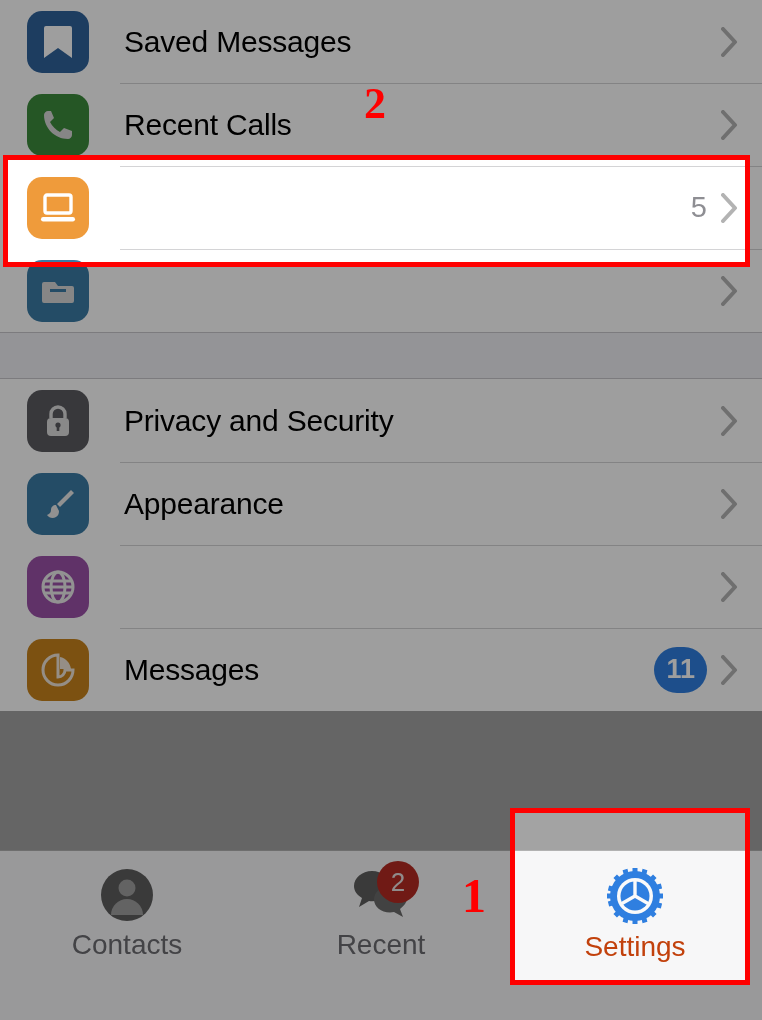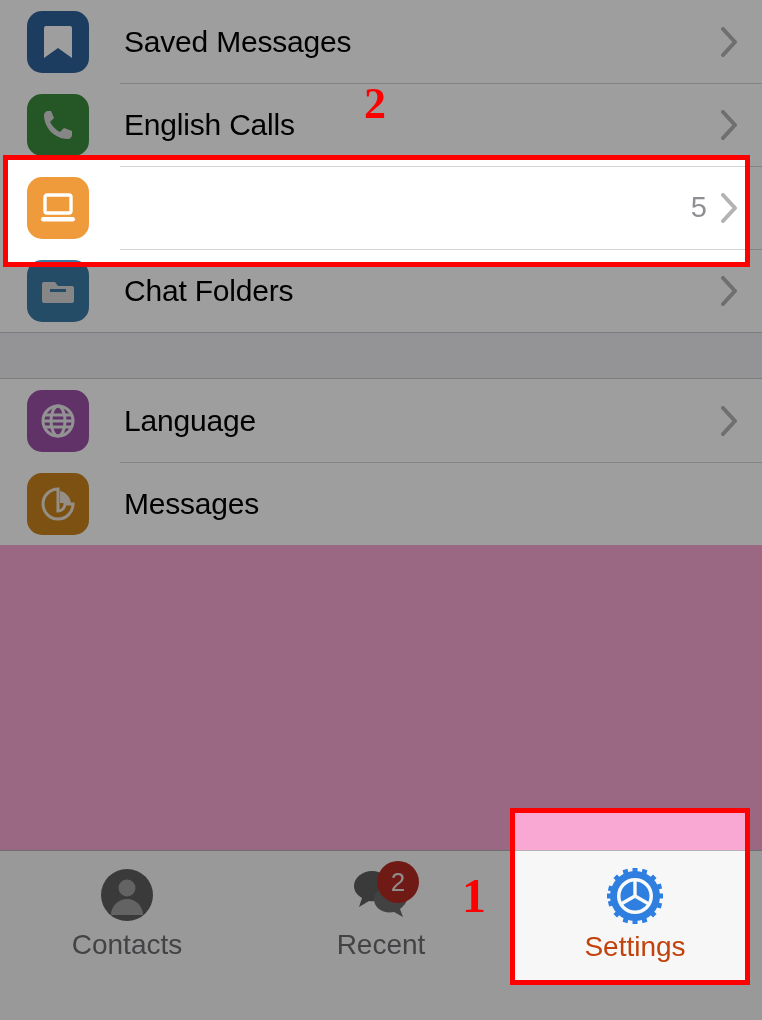--- a/index.html
+++ b/index.html
@@ -13,21 +13,21 @@
   #screen{
     position:absolute; inset:0;
     background:#ffffff;
     width:762px; height:1020px;
     overflow:hidden;
   }
 
   
   #list{
     position:absolute; left:0; top:0; width:762px; height:850px;
-    background:#f9a8d4;
+    background:#a3a3a3;
   }
   .group{ background:#ffffff; }
   .gap{ height:47px; background:#efeff4;
         border-top:1px solid #c8c7cc; border-bottom:1px solid #c8c7cc; }
 
   .row{
     position:relative; height:83px;
     display:flex; align-items:center;
     background:#ffffff;
   }
@@ -121,21 +121,21 @@
             </span>
         </div>
       </div>
 
       <div class="row">
         <div class="row-icon" style="background:#3d8b3d">
           <svg width="34" height="34" viewBox="0 0 34 34">
               <path d="M7 3c-2 0-4 2-4 4 0 13 11 24 24 24 2 0 4-2 4-4v-4l-8-3-4 4c-4-2-8-6-10-10l4-4L10 3z" fill="#d9d9d9"></path>
             </svg>
         </div>
-        <div class="row-label">English Calls</div>
+        <div class="row-label">Recent Calls</div>
         <div class="row-right">
 
           <span class="chev">
               <svg width="17" height="30" viewBox="0 0 17 30">
                 <path d="M2 2l12 13L2 28" stroke="#b3b3b3" stroke-width="4" fill="none" stroke-linecap="round" stroke-linejoin="round"></path>
               </svg>
             </span>
         </div>
       </div>
 
@@ -156,67 +156,109 @@
         </div>
       </div>
 
       <div class="row">
         <div class="row-icon" style="background:#3a7ba5">
           <svg width="34" height="30" viewBox="0 0 34 30">
             <path d="M3 6h11l3 4h14a2 2 0 0 1 2 2v13a2 2 0 0 1-2 2H3a2 2 0 0 1-2-2V8a2 2 0 0 1 2-2z" fill="#d8d8d8"></path>
             <rect x="9" y="13" width="16" height="3" fill="#3a7ba5"></rect>
           </svg>
         </div>
-        <div class="row-label">Chat Folders</div>
         <div class="row-right">
 
           <span class="chev">
               <svg width="17" height="30" viewBox="0 0 17 30">
                 <path d="M2 2l12 13L2 28" stroke="#b3b3b3" stroke-width="4" fill="none" stroke-linecap="round" stroke-linejoin="round"></path>
               </svg>
             </span>
         </div>
       </div>
 
     </div>
 
     <div class="gap"></div>
 
     <div class="group">
 
 
-
-
+      <div class="row">
+        <div class="row-icon" style="background:#5b5b60">
+          <svg width="30" height="36" viewBox="0 0 30 36">
+            <path d="M8 15V11a7 7 0 0 1 14 0v4" fill="none" stroke="#ddd" stroke-width="3.4"></path>
+            <rect x="4" y="15" width="22" height="18" rx="4" fill="#ddd"></rect>
+            <circle cx="15" cy="22" r="2.6" fill="#5b5b60"></circle>
+            <rect x="13.7" y="22" width="2.6" height="6" fill="#5b5b60"></rect>
+          </svg>
+        </div>
+        <div class="row-label">Privacy and Security</div>
+        <div class="row-right">
+
+          <span class="chev">
+              <svg width="17" height="30" viewBox="0 0 17 30">
+                <path d="M2 2l12 13L2 28" stroke="#b3b3b3" stroke-width="4" fill="none" stroke-linecap="round" stroke-linejoin="round"></path>
+              </svg>
+            </span>
+        </div>
+      </div>
+
+
+      <div class="row">
+        <div class="row-icon" style="background:#3a7ba5">
+          <svg width="34" height="34" viewBox="0 0 34 34">
+            <path d="M30 3L16 17l3 3L33 6z" fill="#eaeaea"></path>
+            <path d="M15 18c-3 0-5 2-5 5 0 3-2 4-4 5 2 3 6 4 9 2 2-1 3-3 3-6z" fill="#eaeaea"></path>
+          </svg>
+        </div>
+        <div class="row-label">Appearance</div>
+        <div class="row-right">
+
+          <span class="chev">
+              <svg width="17" height="30" viewBox="0 0 17 30">
+                <path d="M2 2l12 13L2 28" stroke="#b3b3b3" stroke-width="4" fill="none" stroke-linecap="round" stroke-linejoin="round"></path>
+              </svg>
+            </span>
+        </div>
+      </div>
 
       <div class="row">
         <div class="row-icon" style="background:#9b52a8">
           <svg width="36" height="36" viewBox="0 0 36 36">
             <circle cx="18" cy="18" r="15" fill="none" stroke="#ececec" stroke-width="3"></circle>
             <ellipse cx="18" cy="18" rx="7" ry="15" fill="none" stroke="#ececec" stroke-width="3"></ellipse>
             <path d="M4 12h28M4 24h28M3 18h30" stroke="#ececec" stroke-width="3"></path>
           </svg>
         </div>
-        <div class="row-label">Language</div>
         <div class="row-right">
           <span class="chev">
               <svg width="17" height="30" viewBox="0 0 17 30">
                 <path d="M2 2l12 13L2 28" stroke="#b3b3b3" stroke-width="4" fill="none" stroke-linecap="round" stroke-linejoin="round"></path>
               </svg>
             </span>
         </div>
       </div>
 
       <div class="row">
         <div class="row-icon" style="background:#c8841c">
           <svg width="34" height="34" viewBox="0 0 34 34">
             <path d="M17 2a15 15 0 1 0 15 15h-8a7 7 0 0 1-7 7z" fill="none" stroke="#f0e6d8" stroke-width="3"></path>
             <path d="M19 4c6 1 10 6 11 12h-11z" fill="#f0e6d8"></path>
           </svg>
         </div>
         <div class="row-label">Messages</div>
+        <div class="row-right">
+          <span class="badge-blue">11</span>
+          <span class="chev">
+              <svg width="17" height="30" viewBox="0 0 17 30">
+                <path d="M2 2l12 13L2 28" stroke="#b3b3b3" stroke-width="4" fill="none" stroke-linecap="round" stroke-linejoin="round"></path>
+              </svg>
+            </span>
+        </div>
       </div>
 
     </div>
   </div>
 
   <div id="tabbar">
     <div id="tabs">
 
       <div class="tab">
         <div class="tab-icon">

